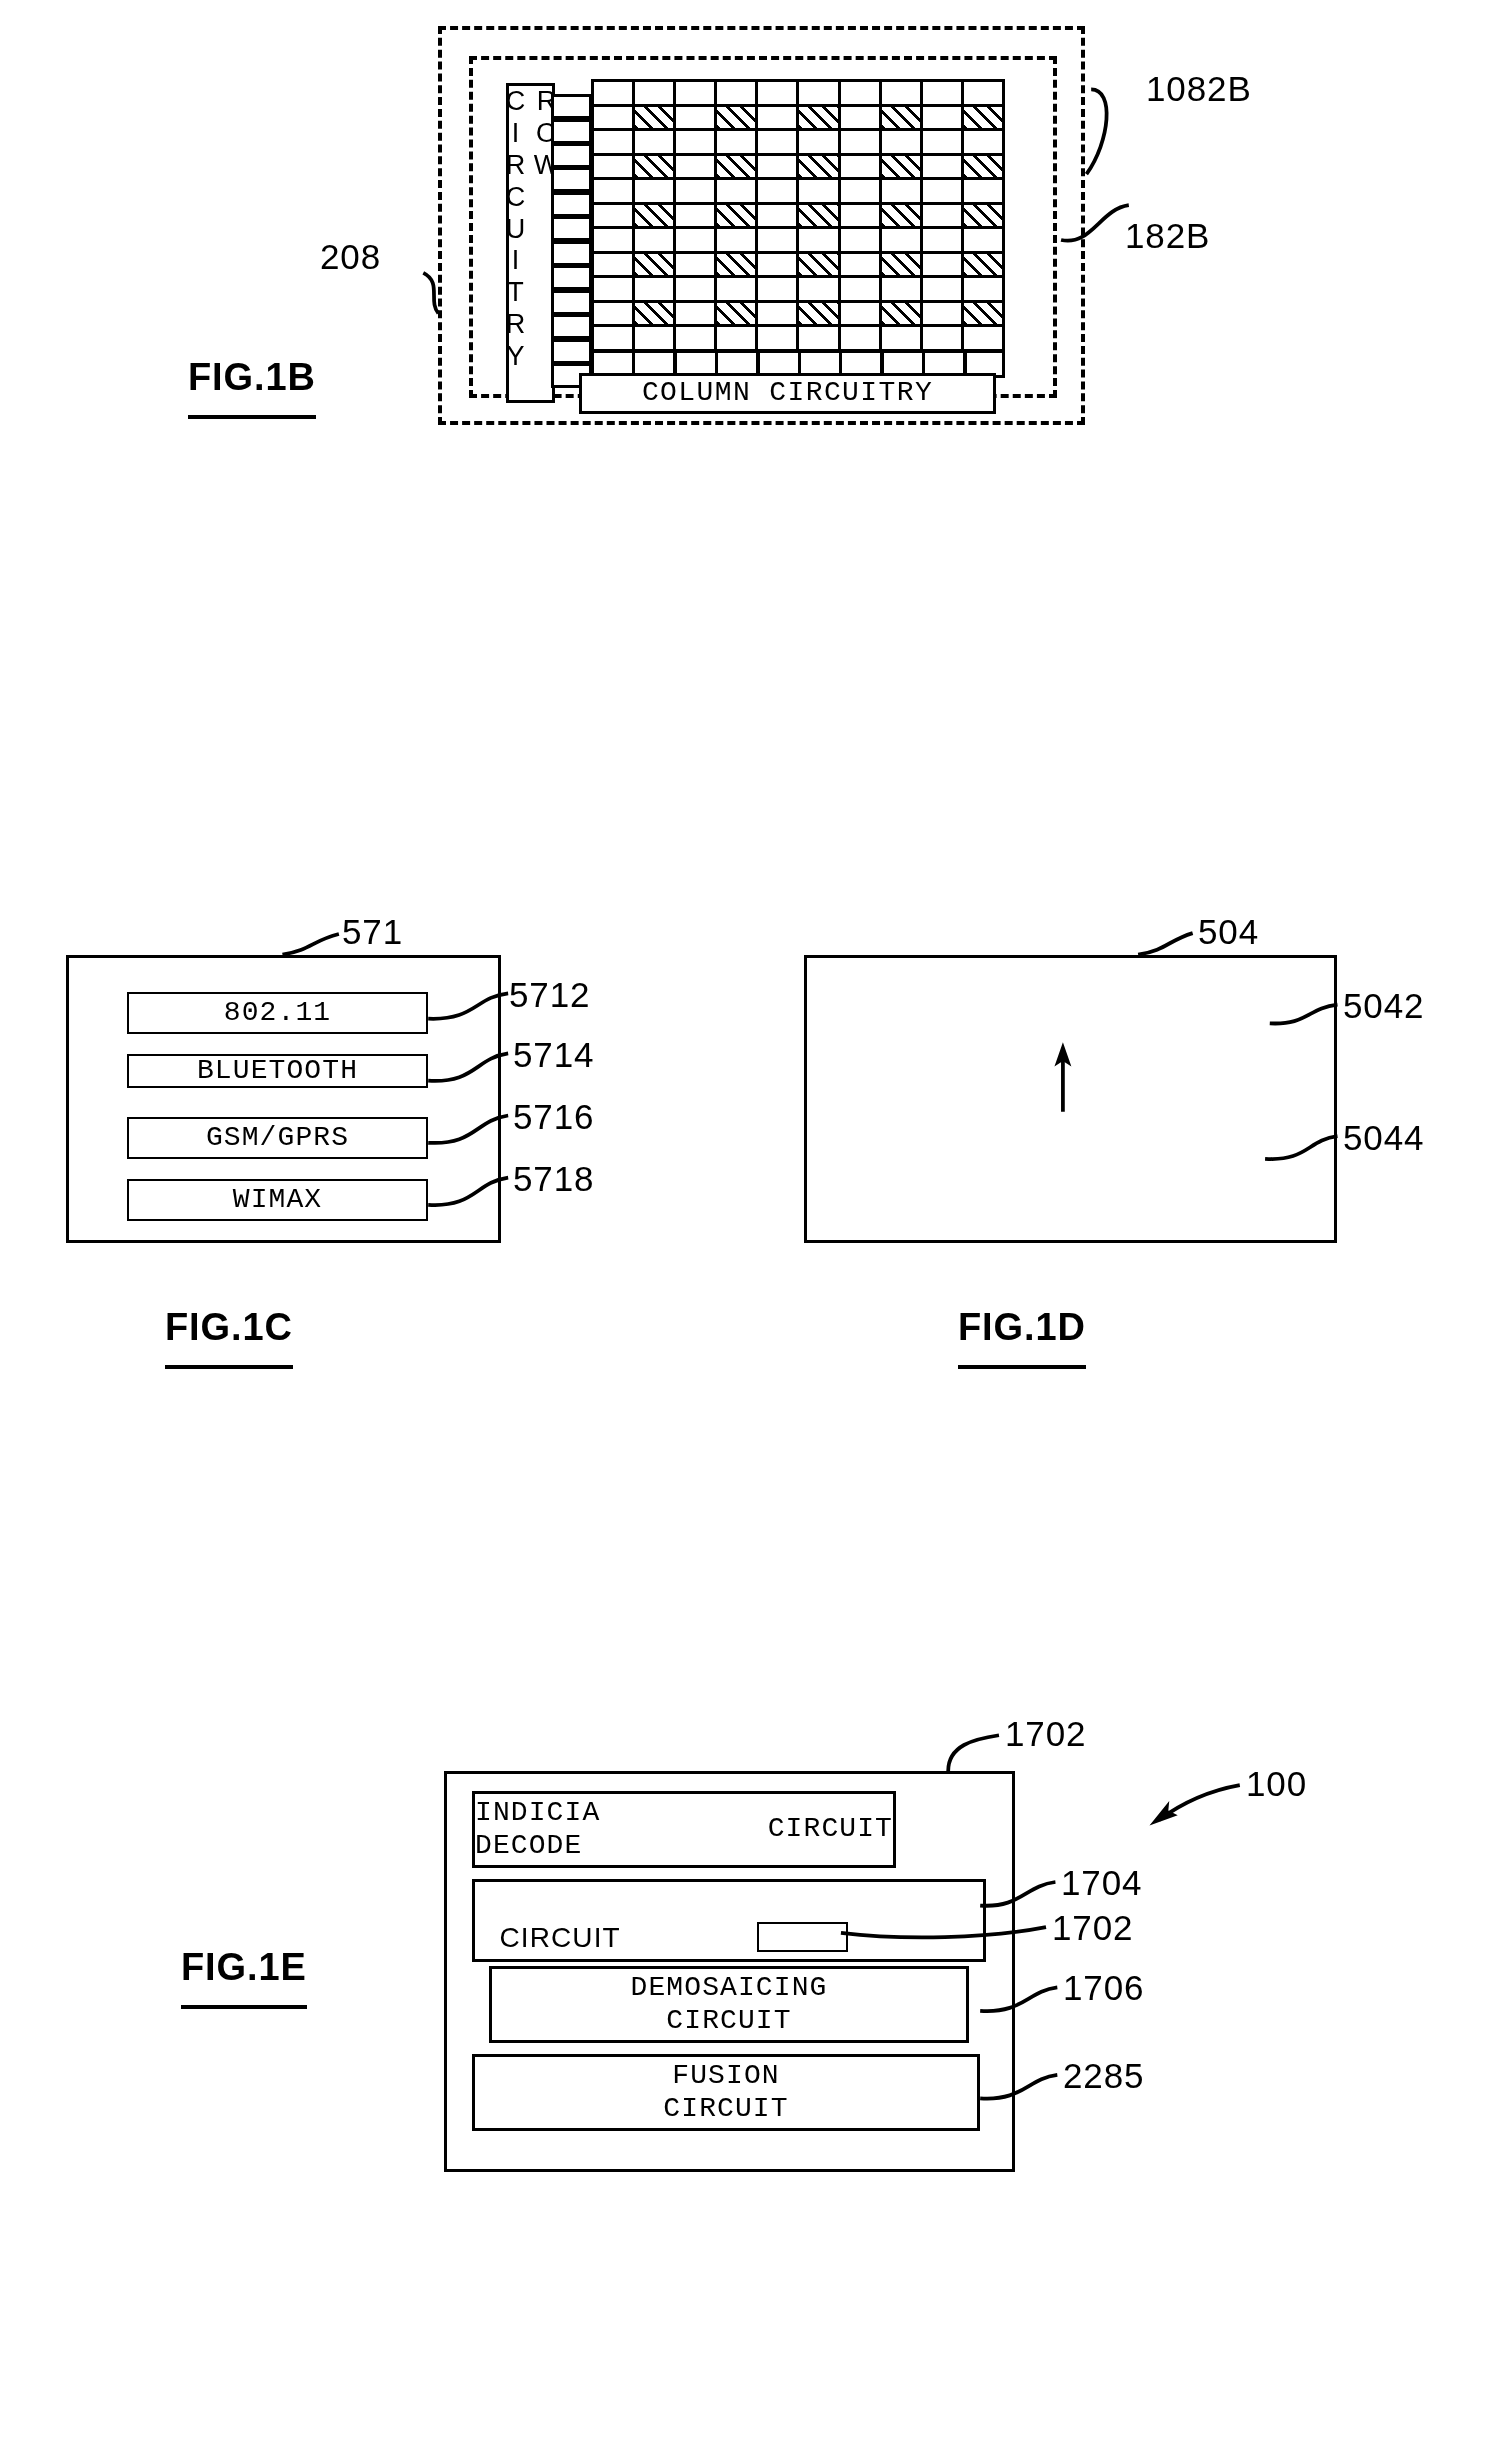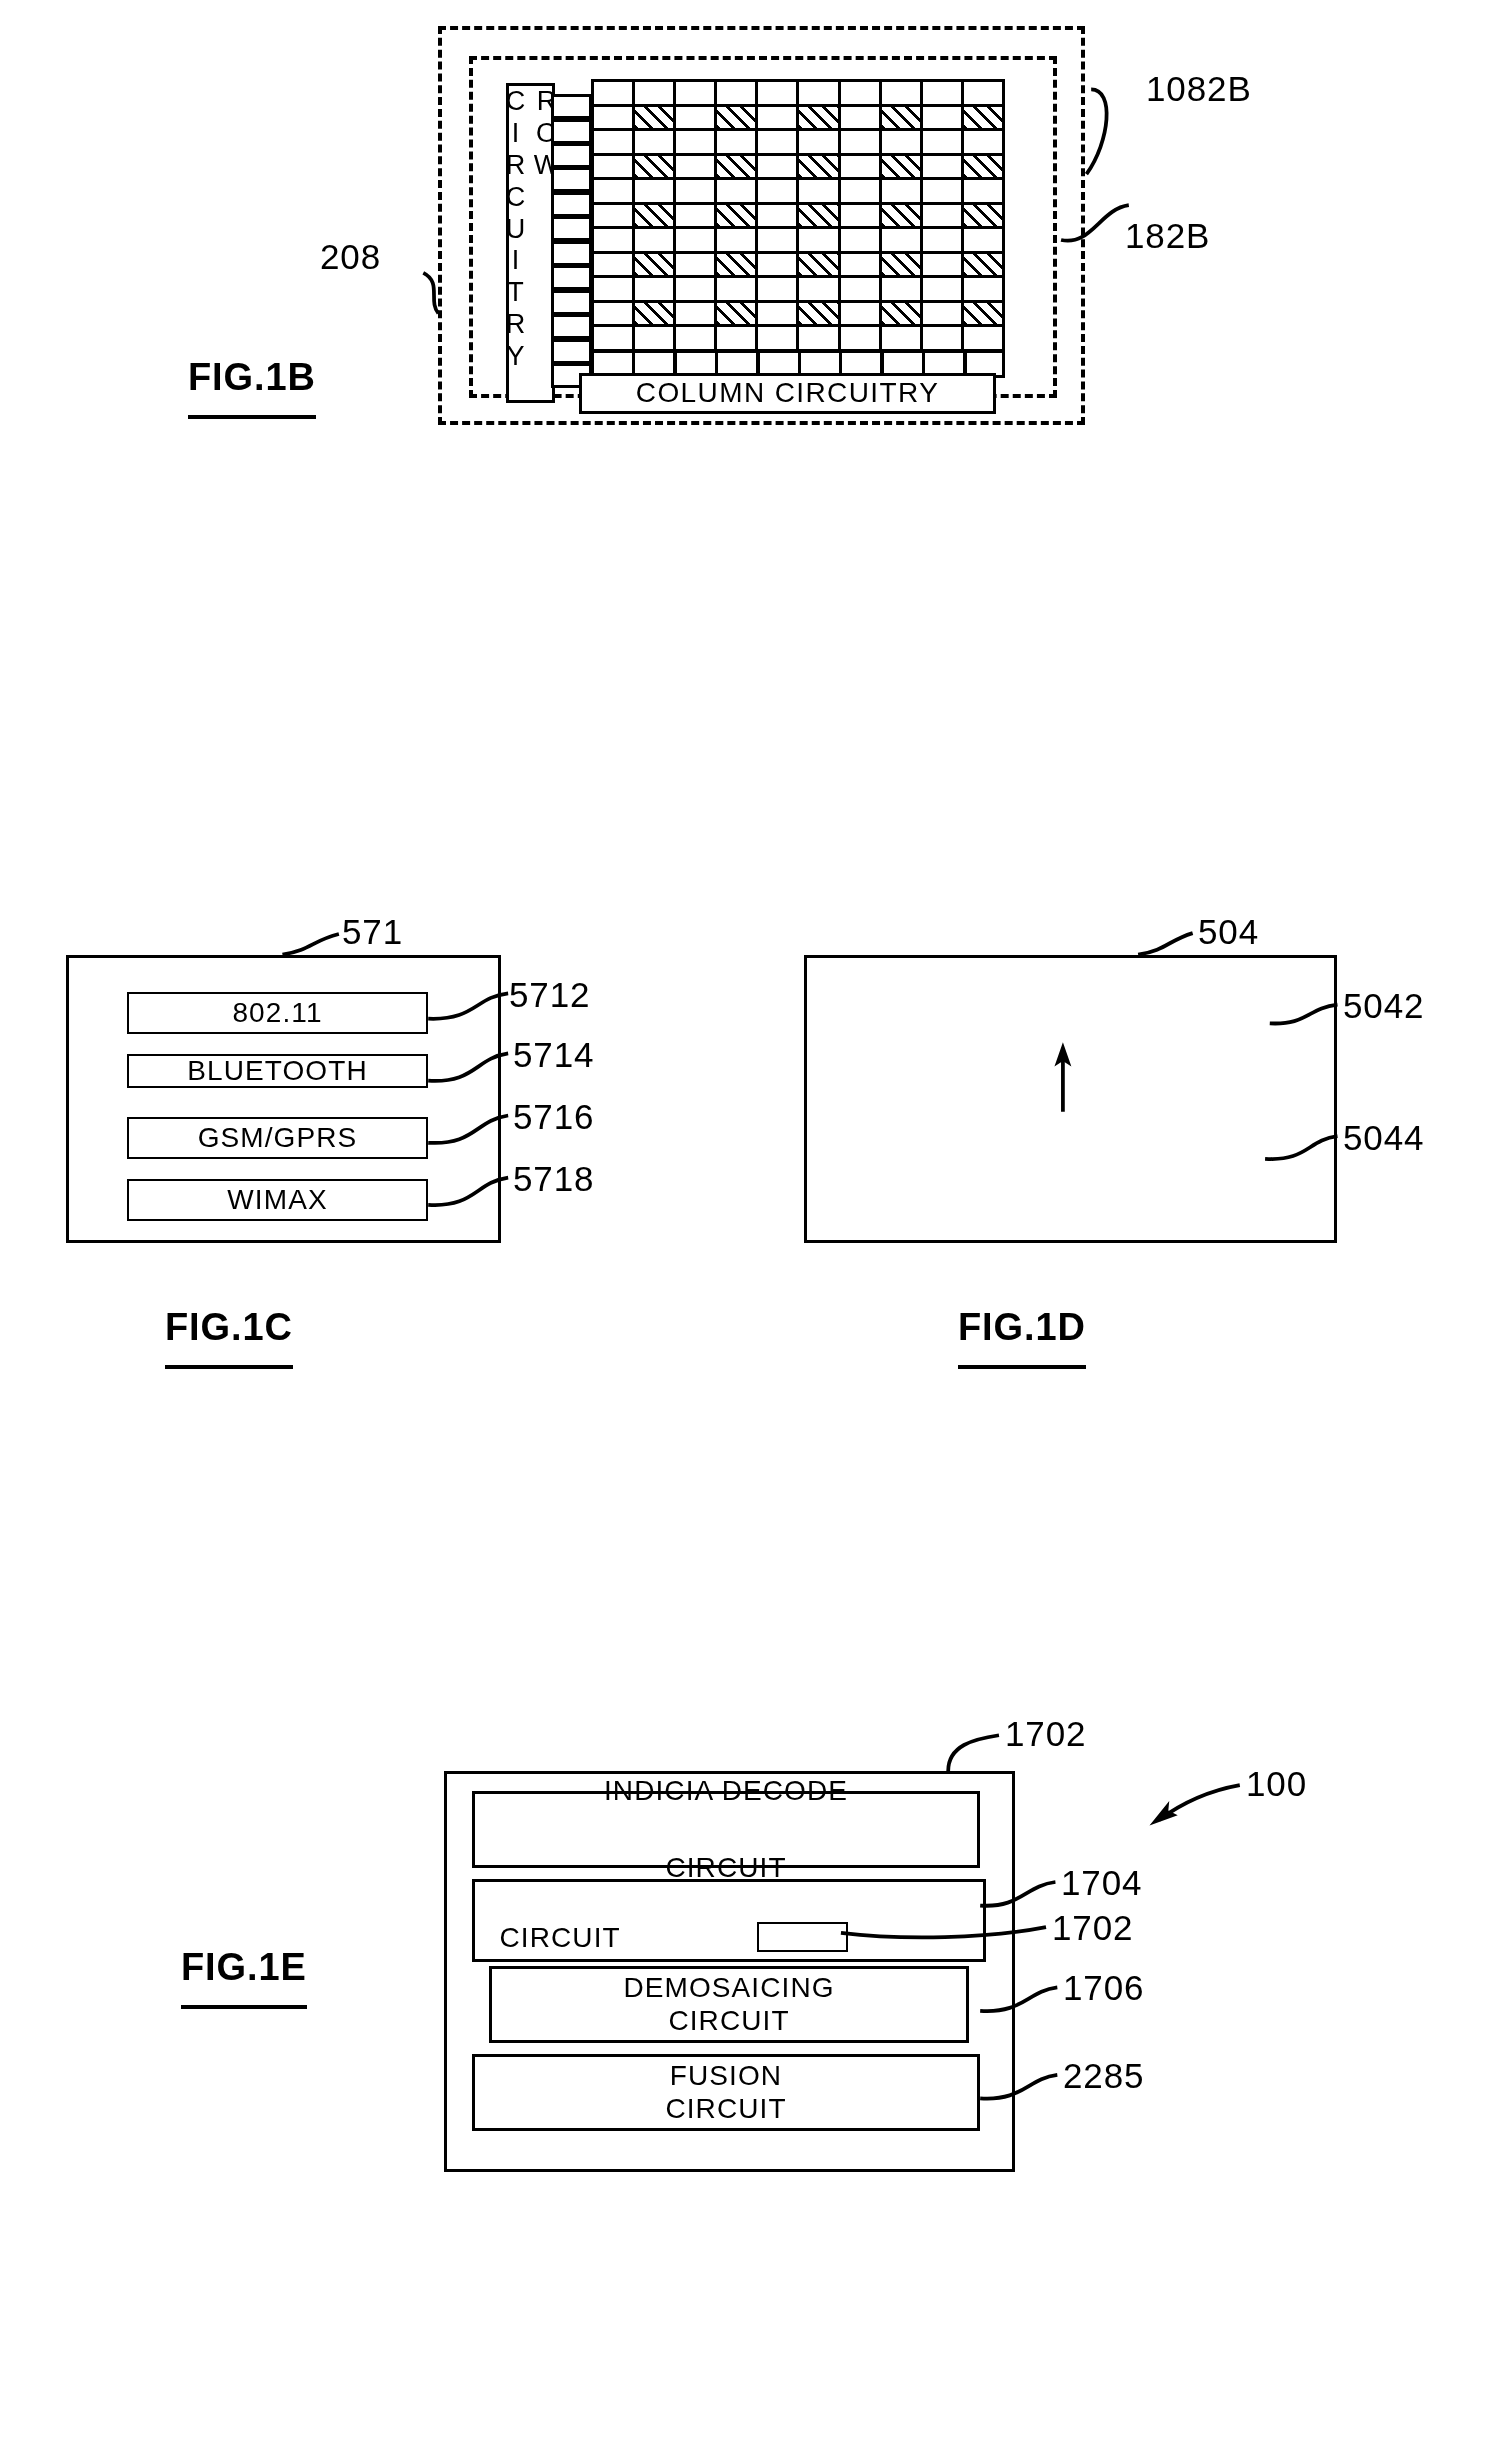--- a/index.html
+++ b/index.html
@@ -4,21 +4,21 @@
 <style>
   html,body{margin:0;padding:0;background:#ffffff;}
   body{width:1506px;height:2438px;position:relative;overflow:hidden;
        font-family:"Liberation Sans","DejaVu Sans",sans-serif;color:#000;}
   .abs{position:absolute;}
   .fig-label{font-size:38px;font-weight:bold;letter-spacing:0.9px;
              border-bottom:4.7px solid #000;padding-bottom:19px;line-height:1;}
   .refnum{font-size:35px;letter-spacing:0.9px;white-space:nowrap;}
   .boxtxt{display:flex;align-items:center;justify-content:center;
           text-align:left;font-size:28px;letter-spacing:1.1px;line-height:1.15;
-          box-sizing:border-box;}
+          box-sizing:border-box;font-family:Liberation Mono, monospace;}
   .solid{border:3.8px solid #000;background:#fff;}
   .solid-thin{border:2.8px solid #000;background:#fff;}
   .dashed-box{border:4.7px dashed #000;background:transparent;box-sizing:border-box;}
   svg{position:absolute;overflow:visible;pointer-events:none;}
   .ln{fill:none;stroke:#000;stroke-width:4;}
   
   #pixel-grid{display:grid;grid-template-columns:repeat(10,1fr);
               grid-template-rows:repeat(11,1fr);gap:0;
               border-top:3.8px solid #000;border-left:3.8px solid #000;
               box-sizing:border-box;background:#fff;}
@@ -260,21 +260,21 @@
   <div class="abs refnum" style="left:600px;top:83px;">5042</div>
   <div class="abs refnum" style="left:600px;top:215px;">5044</div>
 
   <div class="abs fig-label" style="left:215px;top:405px;">FIG.1D</div>
 </div>
 
 <div class="abs" style="left:0;top:1656px;width:1506px;height:753px;">
 
   <div class="abs solid" style="left:444px;top:115px;width:565px;height:395px;"></div>
 
-  <div class="abs solid boxtxt" style="left:472px;top:135px;width:508px;height:77px;flex-direction:column;gap:44px;">
+  <div class="abs solid boxtxt" style="left:472px;top:135px;width:424px;height:77px;flex-direction:row;gap:44px;">
     <span>INDICIA  DECODE</span>
     <span>CIRCUIT</span>
   </div>
 
   <div class="abs solid" style="left:472px;top:223px;width:508px;height:77px;">
     <div class="abs" style="left:24.5px;top:40px;font-size:28px;letter-spacing:1.1px;">CIRCUIT</div>
     <div class="abs solid-thin" style="left:282px;top:40px;width:87px;height:26px;"></div>
   </div>
 
   <div class="abs solid boxtxt" style="left:489px;top:310px;width:480px;height:77px;flex-direction:column;">

